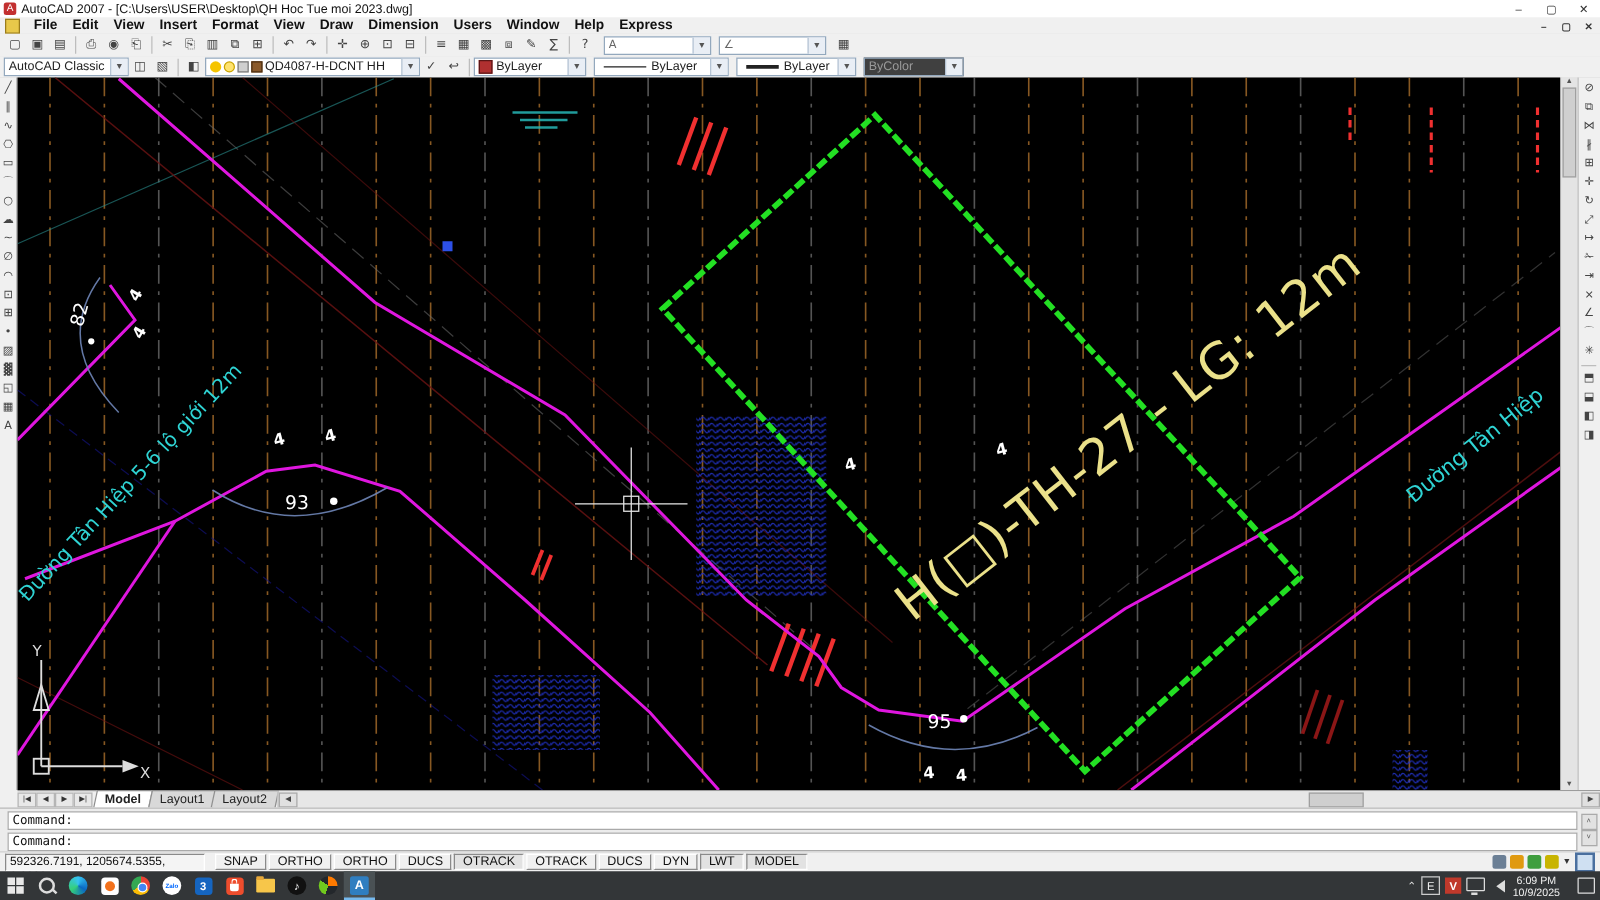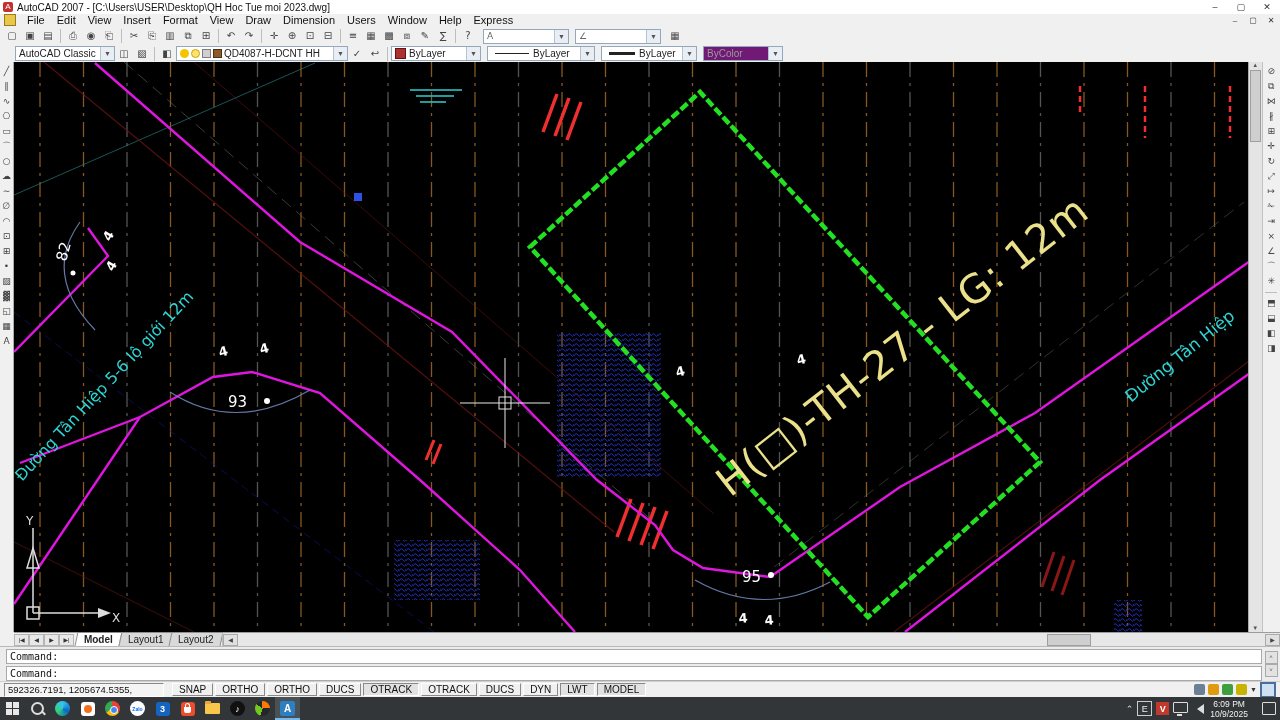--- a/index.html
+++ b/index.html
@@ -2,35 +2,35 @@
 <html><head>
 <meta charset="utf-8">
 <style>
   html,body{margin:0;padding:0;background:#000;}
   #app{position:relative;width:1280px;height:720px;overflow:hidden;font-family:"Liberation Sans",sans-serif;background:#f0f0f0;}
   
   #titlebar{position:absolute;left:0;top:0;width:1280px;height:14px;background:#ffffff;display:flex;align-items:center;font-size:10px;color:#111;}
   #titlebar .appicon{width:10px;height:10px;background:#c33030;color:#fff;font-size:8px;line-height:10px;text-align:center;margin:0 4px 0 3px;border-radius:2px;}
   .wctrl{width:26px;height:14px;display:flex;align-items:center;justify-content:center;font-size:9px;color:#333;}
   
-  #menubar{position:absolute;left:0;top:14px;width:1280px;height:13px;background:#f0f0f0;display:flex;align-items:flex-start;font-size:11px;color:#111;border-bottom:1px solid #dcdcdc;}
+  #menubar{position:absolute;left:0;top:14px;width:1280px;height:13px;background:#f0f0f0;display:flex;align-items:flex-end;font-size:11px;color:#111;border-bottom:1px solid #dcdcdc;font-weight:bold;}
   #menubar .docicon{width:10px;height:10px;background:#e8c84a;margin:0 5px 0 4px;border:1px solid #9a7c1c;}
   .menu-item{padding:0 6px;height:13px;line-height:13px;}
   #docctrls{margin-left:auto;display:flex;}
   #docctrls .wctrl{width:18px;height:12px;font-size:8px;}
   
   .tbrow{position:absolute;left:0;width:1280px;background:#f0f0f0;display:flex;align-items:center;}
   #tbrow1{top:27px;height:18px;border-bottom:1px solid #e2e2e2;}
   #tbrow2{top:45px;height:17px;border-bottom:1px solid #c9c9c9;}
   .tb-btn{width:18px;height:16px;margin:0;padding:0;border:1px solid transparent;background:transparent;font-family:"DejaVu Sans",sans-serif;font-size:10px;color:#444;line-height:14px;text-align:center;}
   .tb-sep{width:1px;height:14px;background:#bdbdbd;margin:0 3px;}
   .combo{display:flex;align-items:center;background:#fff;border:1px solid #93a8bd;height:15px;font-size:10px;color:#222;padding-left:3px;box-sizing:border-box;}
   .combo .arrow{margin-left:auto;width:13px;height:13px;background:#e9eef5;border-left:1px solid #b5c4d4;font-size:7px;color:#555;display:flex;align-items:center;justify-content:center;}
   .combo .cicon{font-family:"DejaVu Sans",sans-serif;font-size:9px;color:#666;margin-right:3px;}
-  .combo.disabled{color:#9a9a9a;background:#701a75;}
+  .combo.disabled{color:#9a9a9a;background:#404040;}
   .mini{width:9px;height:9px;display:inline-block;margin-right:2px;}
   .mini.bulb{background:#f5c400;border-radius:50%;}
   .mini.sun{background:#ffe36e;border-radius:50%;border:1px solid #caa400;box-sizing:border-box;}
   .mini.lock{background:#cfcfcf;border:1px solid #7d7d7d;box-sizing:border-box;}
   .mini.chip{background:#8b5a2b;border:1px solid #4d2f12;box-sizing:border-box;}
   .swatch{width:9px;height:9px;background:#b03030;border:1px solid #5c1616;margin-right:3px;}
   .ltline{width:34px;height:1px;background:#222;margin:0 4px;}
   .lwline{width:26px;height:3px;background:#222;margin:0 4px;}
   
   #lefttb{position:absolute;left:0;top:62px;width:14px;height:570px;background:#f0f0f0;border-right:1px solid #ababab;display:flex;flex-direction:column;align-items:center;padding-top:2px;box-sizing:border-box;}
@@ -181,21 +181,21 @@
       <span class="arrow">▼</span>
     </span>
     <span class="combo" style="width:86px;margin-left:6px;">
       <span class="cicon">∠</span>
       <span class="arrow">▼</span>
     </span>
     <button class="tb-btn" style="margin-left:5px;">▦</button>
   </div>
 
   <div id="tbrow2" class="tbrow">
-    <span class="combo" style="width:100px;margin-left:15px;">
+    <span class="combo" style="width:100px;margin-left:3px;">
       <span>AutoCAD Classic</span>
       <span class="arrow">▼</span>
     </span>
     <button class="tb-btn">◫</button>
     <button class="tb-btn">▧</button>
     <span class="tb-sep"></span>
     <button class="tb-btn">◧</button>
     <span class="combo" style="width:172px;">
       <span class="mini bulb"></span>
       <span class="mini sun"></span>

